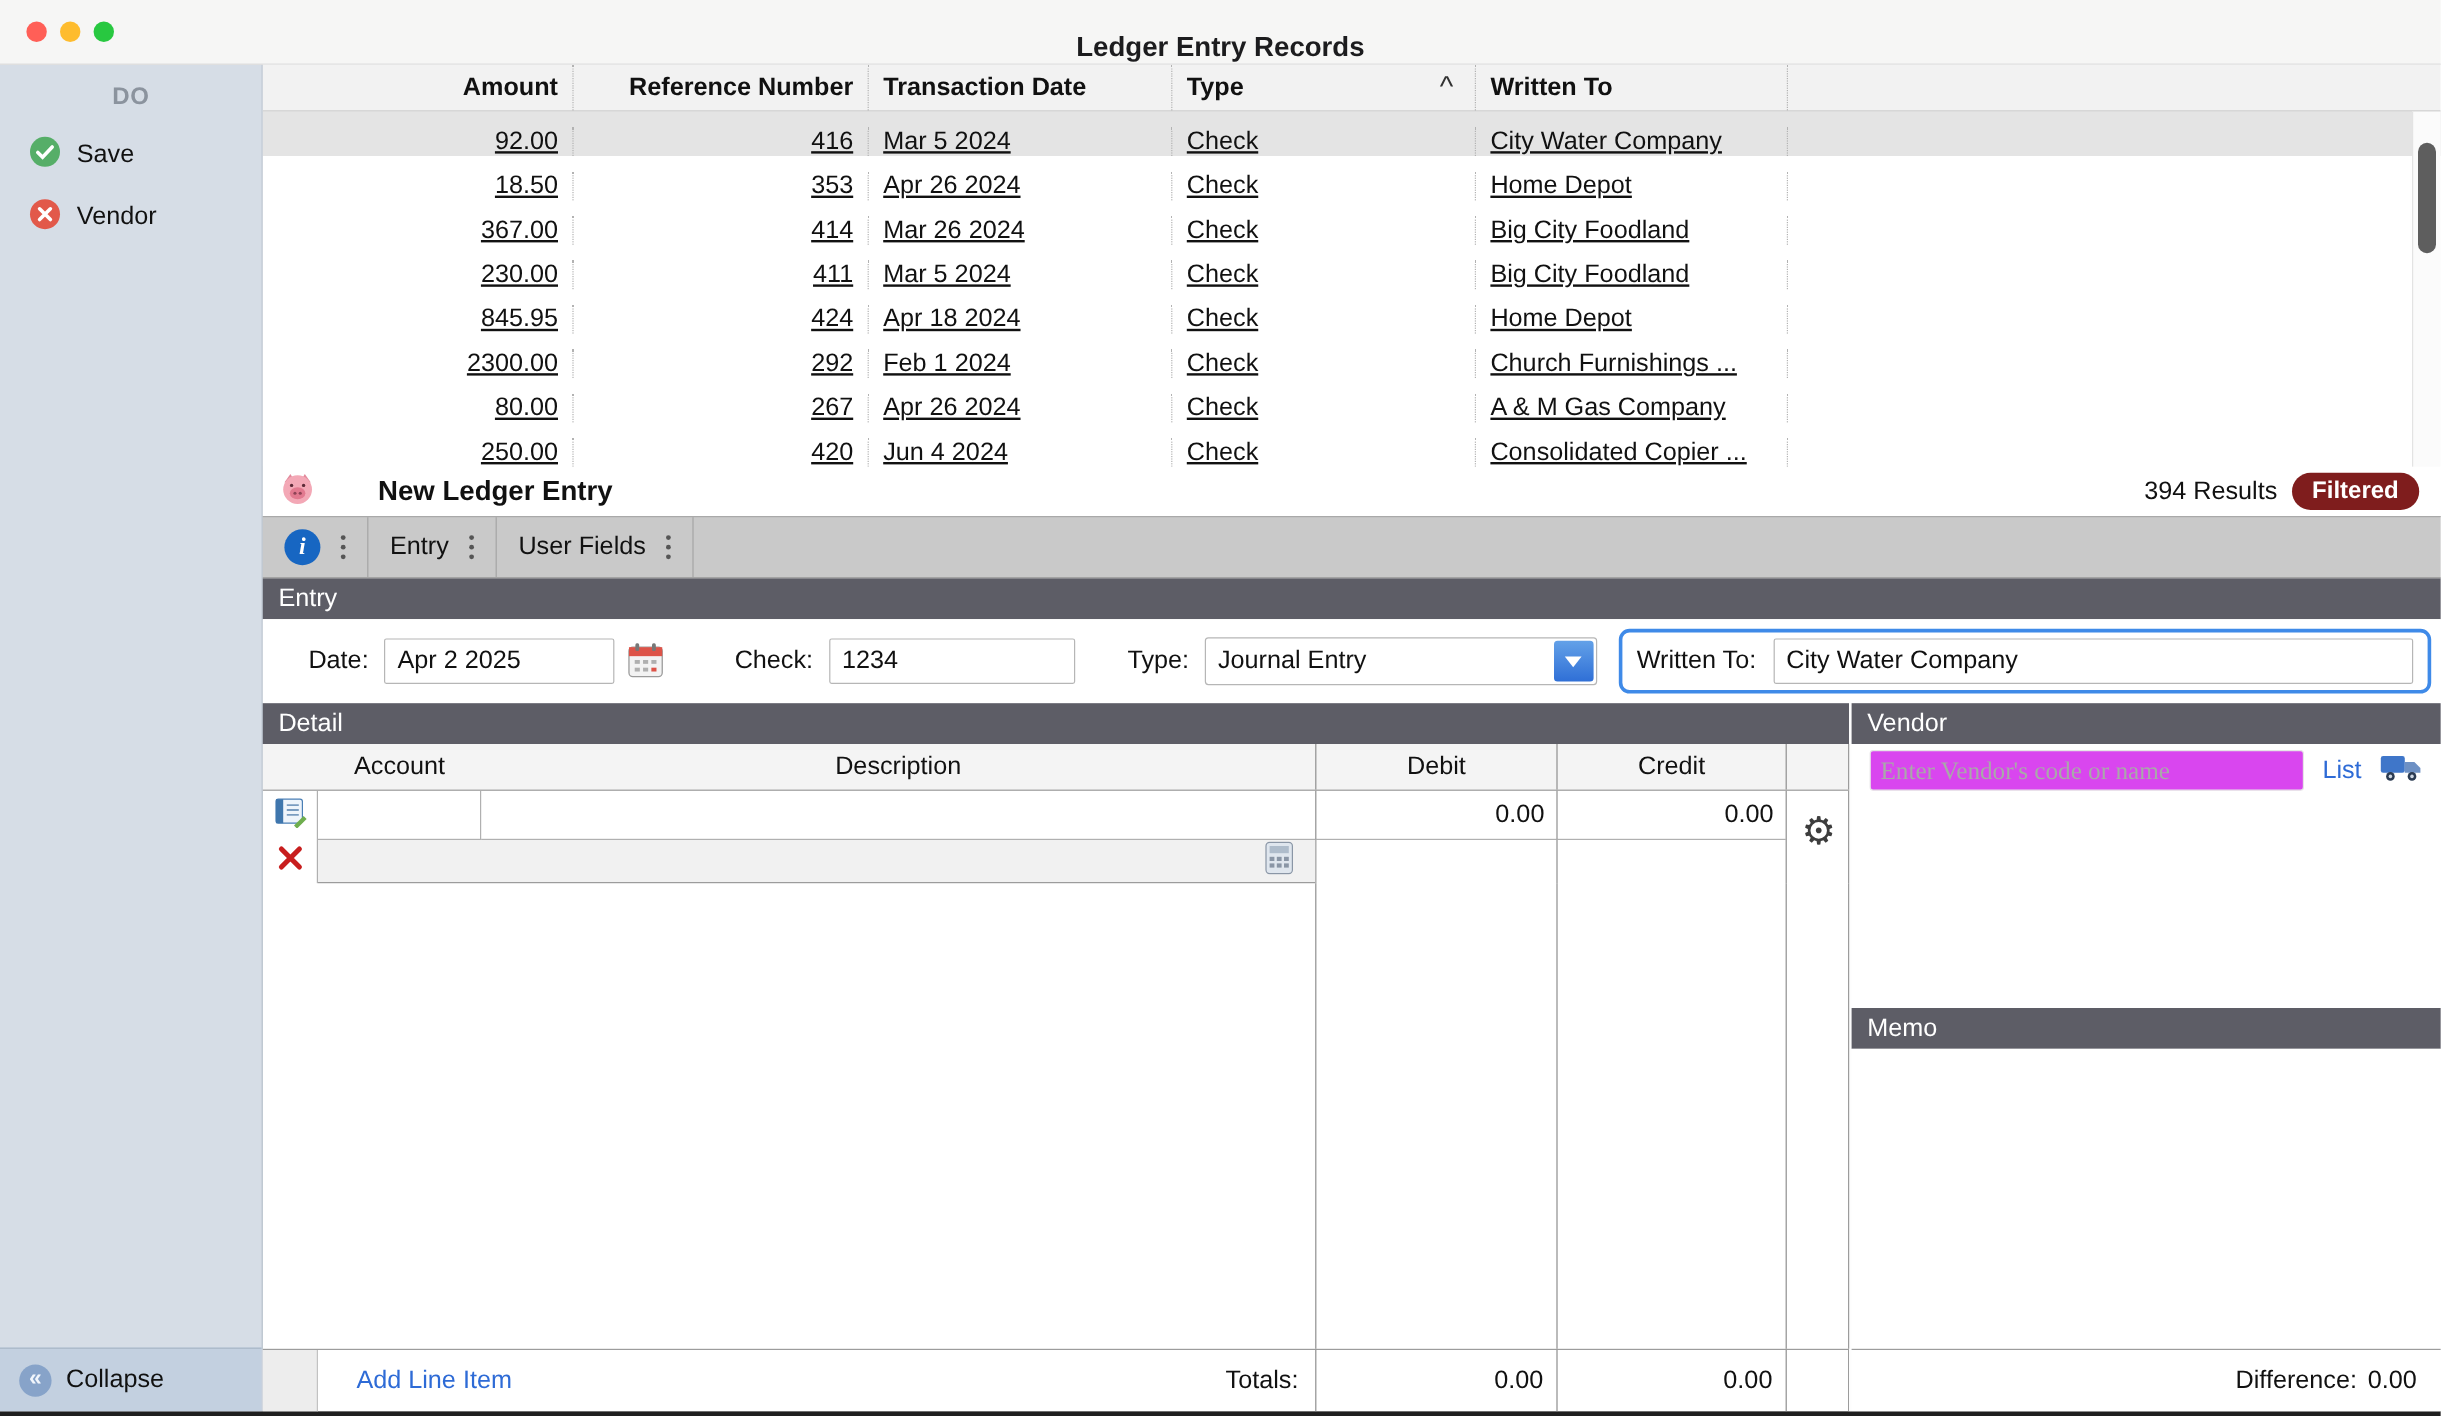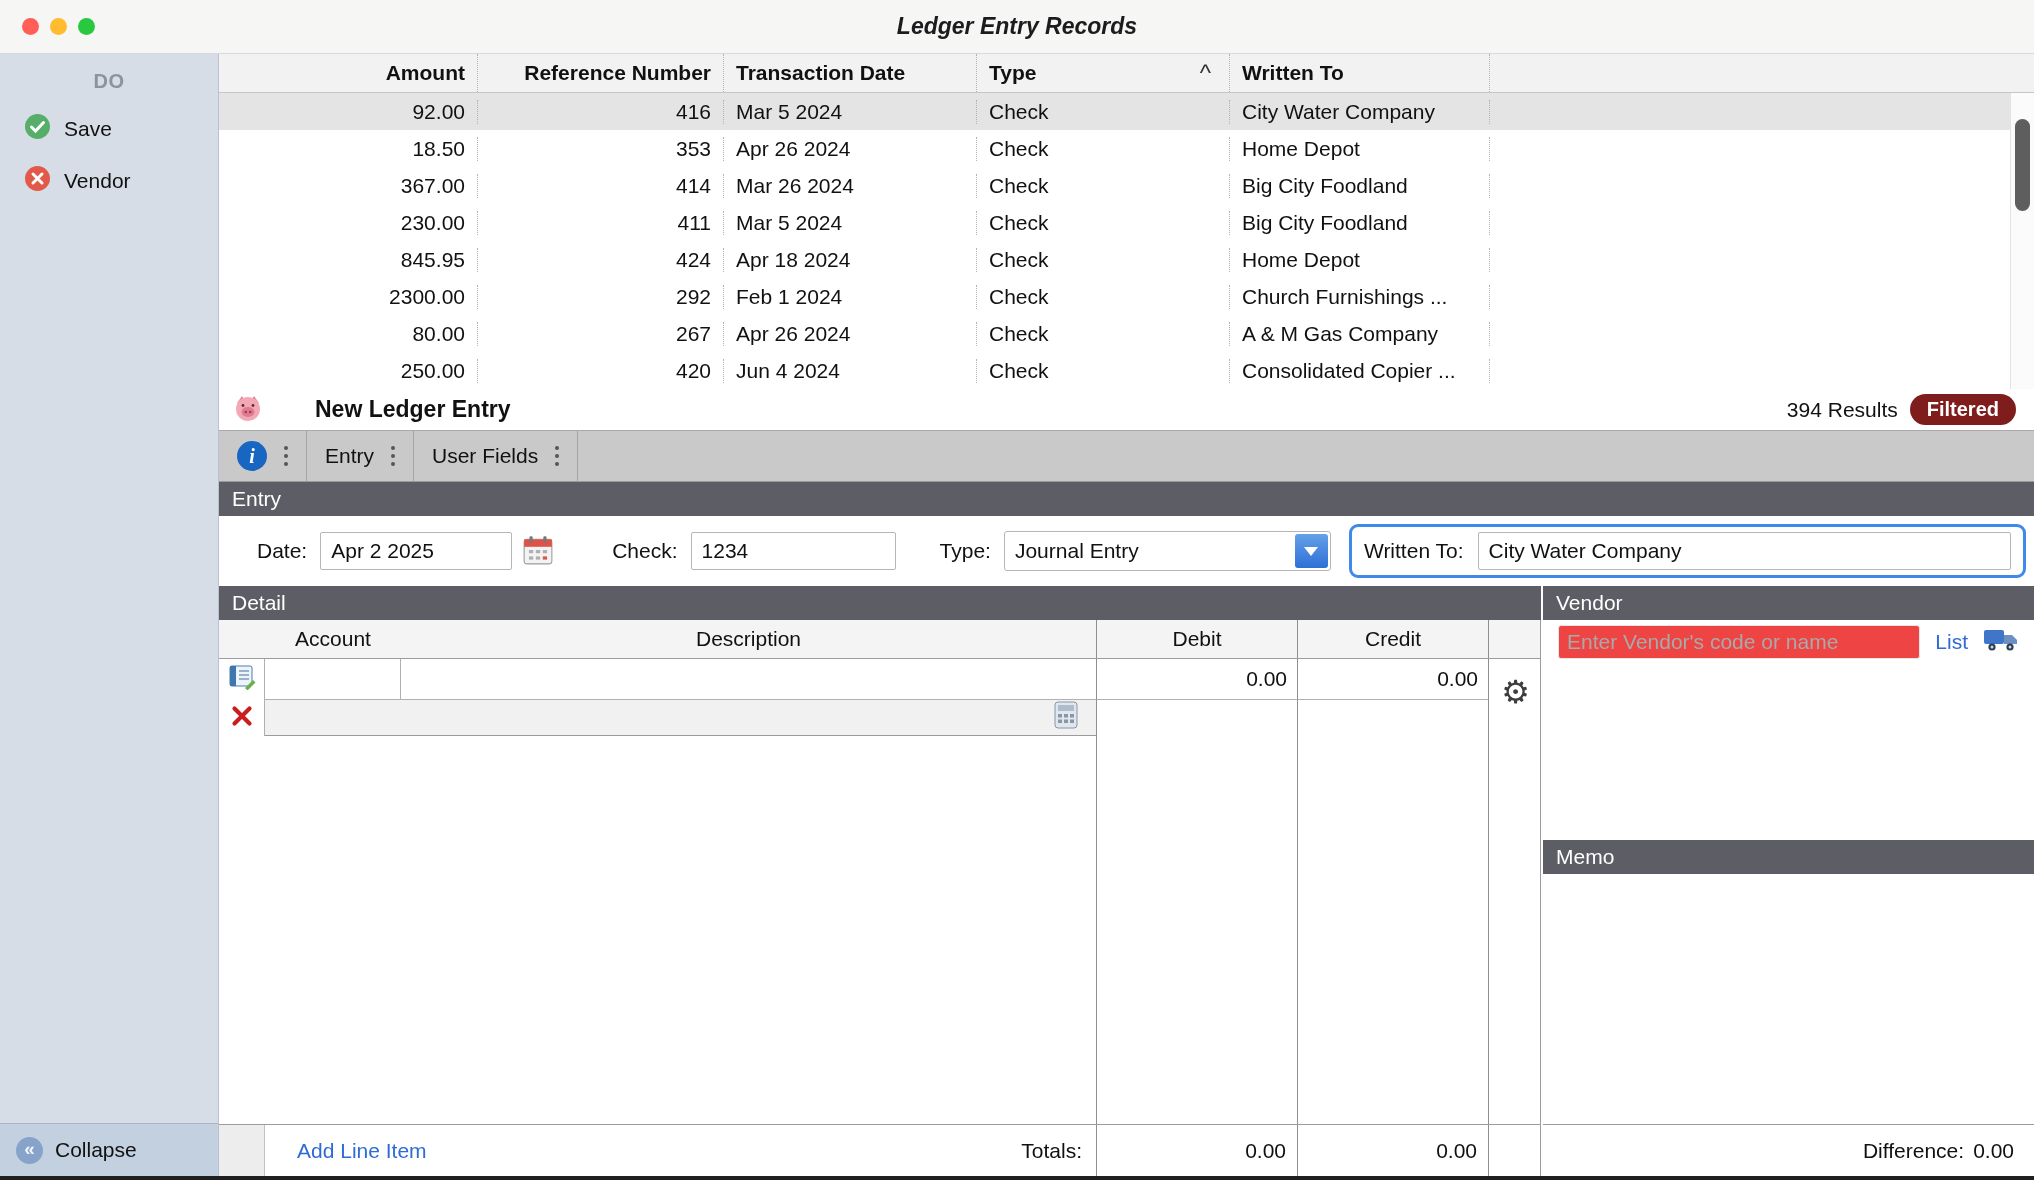--- a/index.html
+++ b/index.html
@@ -2,41 +2,41 @@
 <html><head>
 <meta charset="utf-8">
 <style>
   * { box-sizing: border-box; margin: 0; padding: 0; }
   html, body { width: 2034px; height: 1180px; }
   body { font-family: "Liberation Sans", sans-serif; color: #111; background: #fff; }
 
   .window { width: 2034px; height: 1180px; display: flex; flex-direction: column; background: #fff; border-bottom: 4px solid #1f1f1f; }
 
   
-  .titlebar { flex: 0 0 54px; background: #f6f6f5; border-bottom: 1px solid #d9d9d9; position: relative; display: flex; align-items: center; justify-content: center; font-style: italic; }
+  .titlebar { flex: 0 0 54px; background: #f6f6f5; border-bottom: 1px solid #d9d9d9; position: relative; display: flex; align-items: flex-end; justify-content: center; }
   .traffic { position: absolute; left: 22px; top: 0; height: 100%; display: flex; align-items: center; gap: 11px; }
   .light { width: 17px; height: 17px; border-radius: 50%; }
   .light.red { background: #ff5f57; } .light.yellow { background: #febc2e; } .light.green { background: #28c840; }
   .title { font-size: 23px; font-weight: 700; color: #1c1c1e; }
 
   .main { flex: 1; display: flex; min-height: 0; }
 
   
   .sidebar { flex: 0 0 219px; background: #d6dde6; border-right: 1px solid #b9c2cd; display: flex; flex-direction: column; }
   .sidebar-header { text-align: center; color: #8b939e; font-weight: 700; font-size: 20px; padding: 16px 0 10px; letter-spacing: .5px; }
   .sidebar-item { display: flex; align-items: center; gap: 13px; height: 52px; padding-left: 24px; font-size: 21px; cursor: default; }
   .sidebar-footer { margin-top: auto; flex: 0 0 53px; background: #c3d0e0; border-top: 1px solid #a9b6c6; display: flex; align-items: center; gap: 12px; padding-left: 16px; font-size: 21px; }
   .collapse-circle { width: 27px; height: 27px; border-radius: 50%; background: #87a3c9; color: #f2f6fc; display: flex; align-items: center; justify-content: center; font-size: 19px; font-weight: 700; padding-bottom: 3px; }
 
   .content { flex: 1; display: flex; flex-direction: column; min-width: 0; }
 
   
   .records { flex: 0 0 335px; position: relative; background: #fff; overflow: hidden; }
   .thead { display: flex; height: 39px; background: #f2f2f2; border-bottom: 1px solid #c6c6c6; font-weight: 700; font-size: 21px; align-items: stretch; }
-  .tr { display: flex; height: 37px; align-items: center; font-size: 21px; background: #fff; }
+  .tr { display: flex; height: 37px; align-items: flex-end; font-size: 21px; background: #fff; text-decoration: underline; }
   .tr.selected { background: #e4e4e4; }
   .th, .td { display: flex; align-items: center; border-right: 1px dotted #b2b2b2; padding: 0 12px; overflow: hidden; white-space: nowrap; }
   .col-amount { flex: 0 0 259px; justify-content: flex-end; }
   .col-ref { flex: 0 0 246px; justify-content: flex-end; }
   .col-date { flex: 0 0 253px; }
   .col-type { flex: 0 0 253px; }
   .col-written { flex: 0 0 260px; }
   .col-fill { flex: 1; border-right: none; }
   .th.col-type { justify-content: space-between; }
   .sort-caret { font-size: 24px; color: #333; font-weight: 400; padding-right: 6px; }
@@ -95,21 +95,21 @@
   .dfill .dc-desc-span { flex: 1; }
   .gear { position: absolute; right: 11px; top: 56px; font-size: 32px; color: #3d3d3d; cursor: pointer; line-height: 1; }
   .dfoot { flex: 0 0 52px; border-top: 1px solid #9c9c9c; display: flex; align-items: stretch; font-size: 21px; background: #fff; }
   .dfoot .dc-gutter { background: #ededed; border-right: 1px solid #c2c2c2; }
   .dfoot .add-cell { flex: 1; display: flex; align-items: center; justify-content: space-between; padding: 0 14px 0 32px; }
   .dfoot .dc-debit, .dfoot .dc-credit { display: flex; align-items: center; justify-content: flex-end; padding-right: 11px; }
   .link { color: #2e6bd6; cursor: pointer; text-decoration: none; }
 
   .vendor { flex: 0 0 493px; display: flex; flex-direction: column; background: #fff; border-left: 2px solid #fdfdfd; }
   .vendor-row { flex: 0 0 44px; display: flex; align-items: center; gap: 15px; padding: 0 15px; }
-  .vendor-input { flex: 1; height: 34px; border: 1px solid #e6e6e6; border-radius: 3px; font-size: 21px; font-family: Liberation Sans, sans-serif; padding: 0 8px; outline: none; color: #111; background: #ef4444; }
+  .vendor-input { flex: 1; height: 34px; border: 1px solid #e6e6e6; border-radius: 3px; font-size: 21px; font-family: Liberation Serif, serif; padding: 0 8px; outline: none; color: #111; background: #d946ef; }
   .vendor-input::placeholder { color: #a9a9a9; }
   .vendor-blank { flex: 0 0 176px; background: #fff; }
   .memo-blank { flex: 1; background: #fff; }
   .vendor-foot { flex: 0 0 52px; border-top: 1px solid #9c9c9c; display: flex; align-items: center; justify-content: flex-end; gap: 9px; padding-right: 20px; font-size: 21px; background: #fff; }
 
   .fs21 { font-size: 21px; }
 </style>
 </head>
 <body>
 

